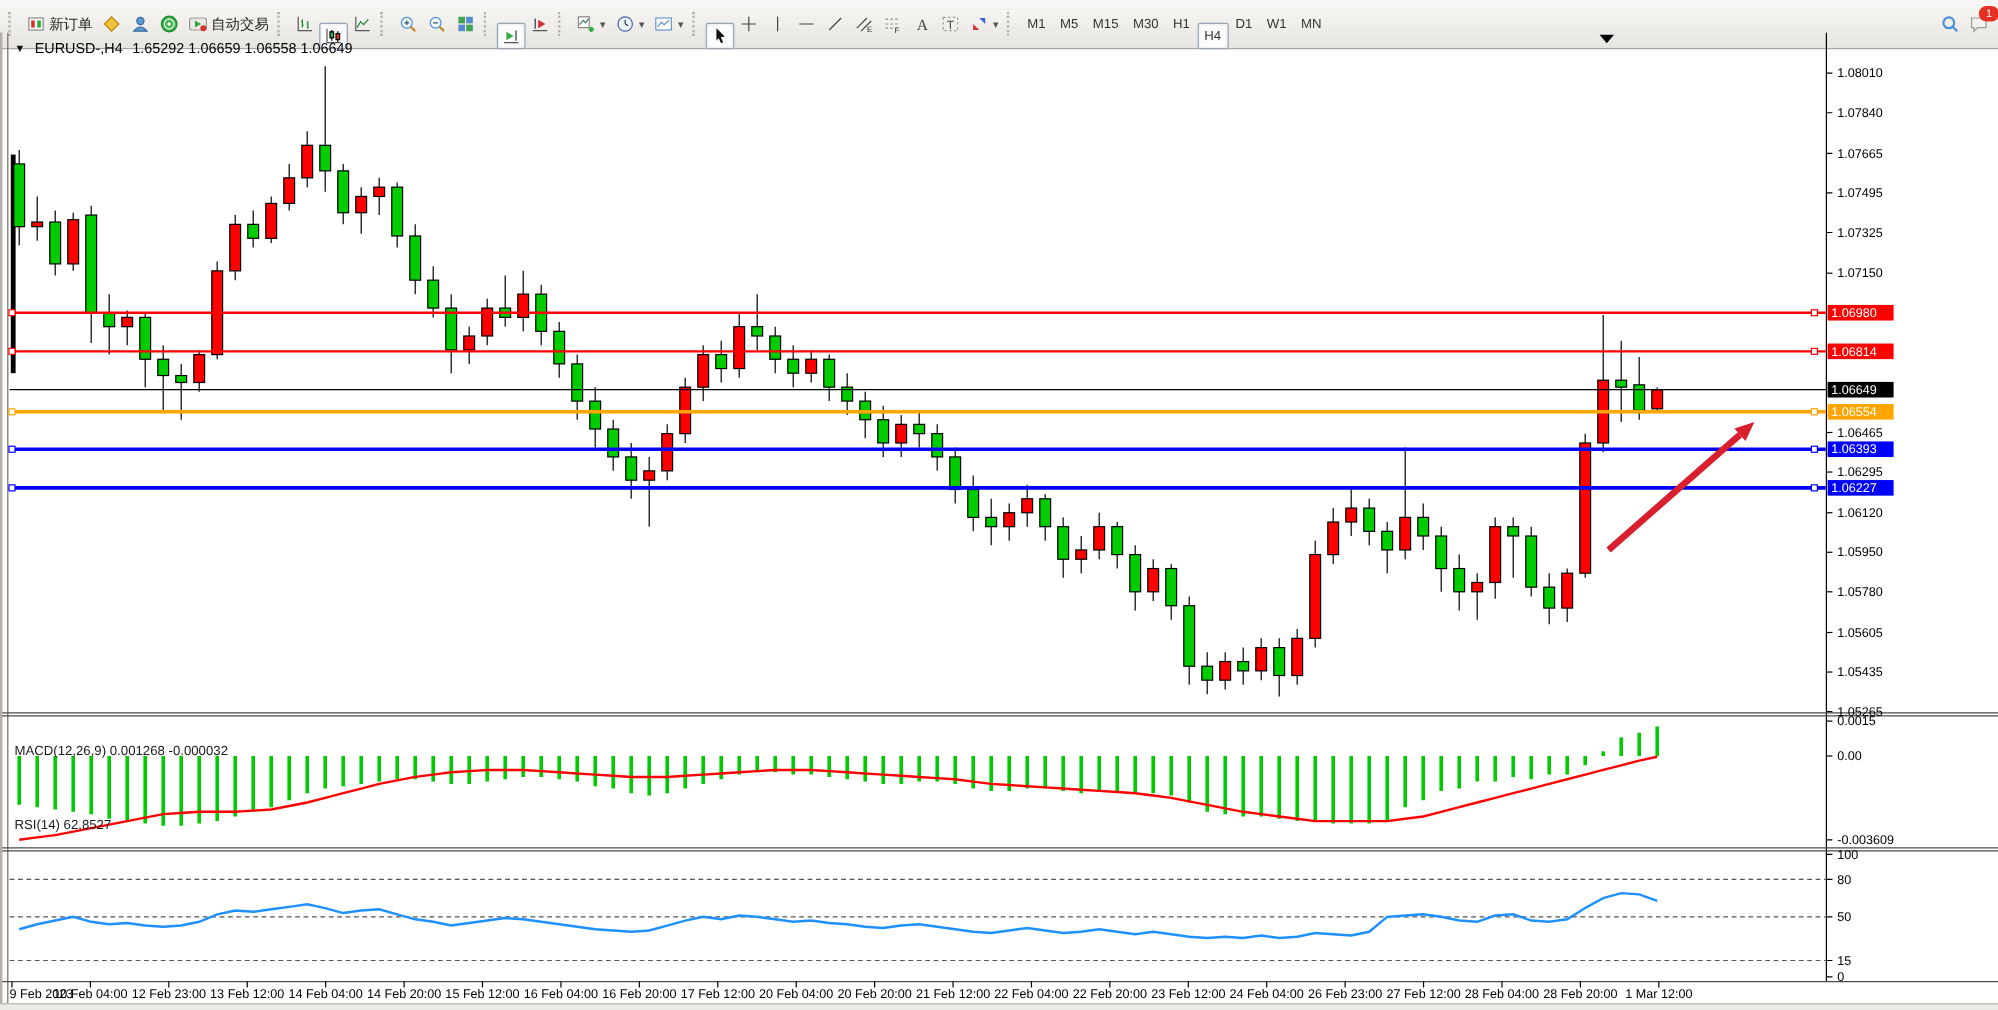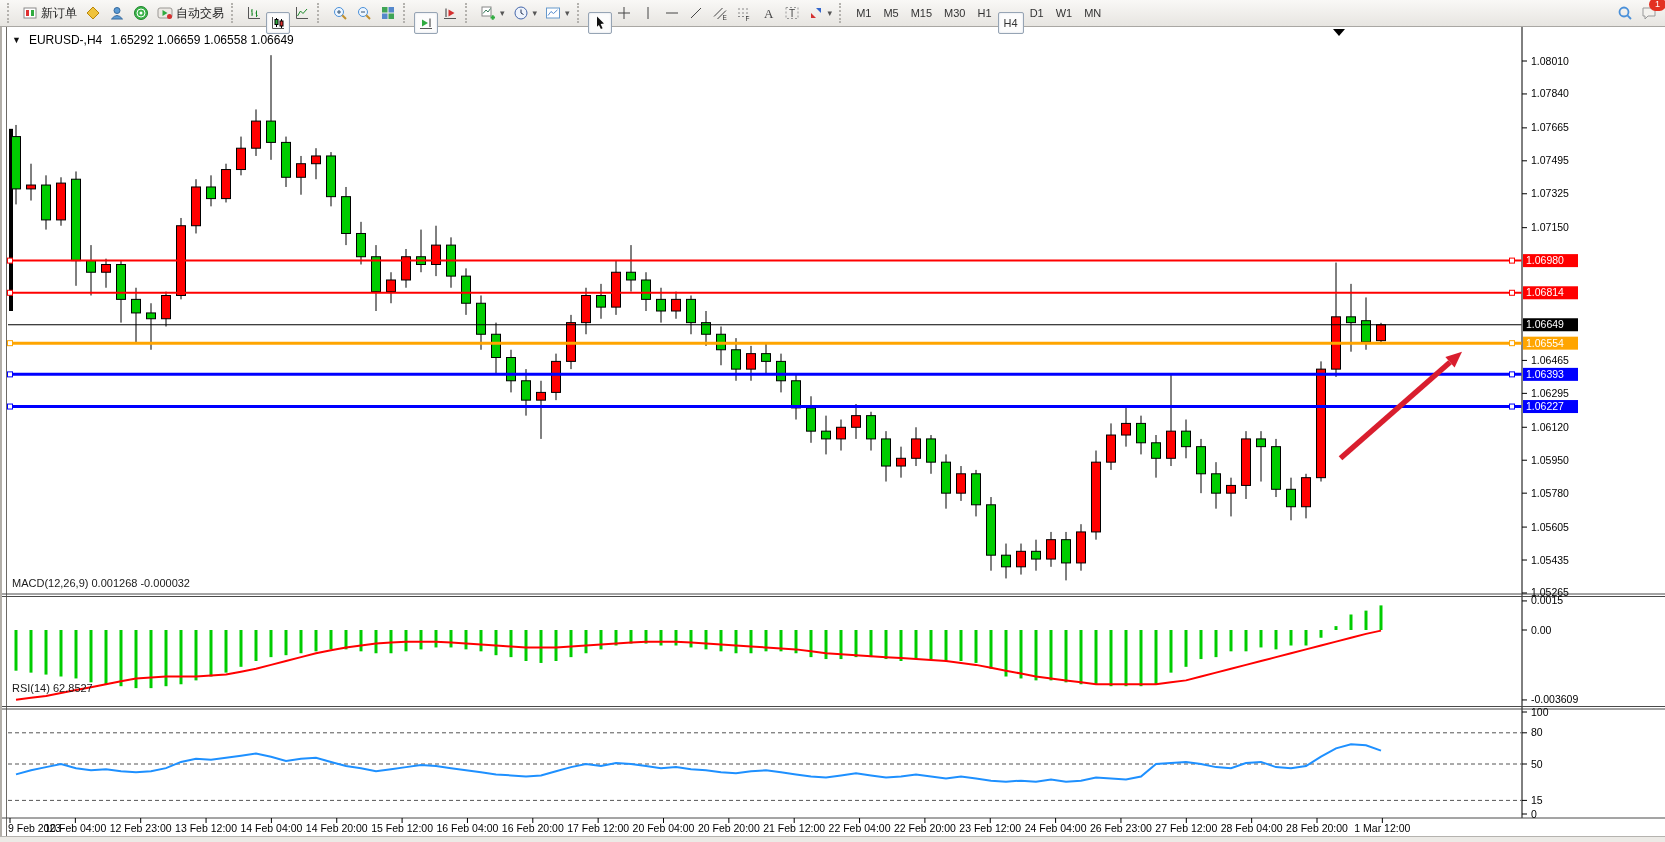--- a/index.html
+++ b/index.html
@@ -1,18 +1,18 @@
 <!DOCTYPE html>
 <html><head>
 <meta charset="utf-8">
 <style>
   html,body{margin:0;padding:0;background:#fff;font-family:"Liberation Sans",sans-serif;}
   body{width:1665px;height:842px;position:relative;overflow:hidden;}
   
-  .toolbar{position:absolute;left:0;top:0;width:1665px;height:27px;
+  .toolbar{position:absolute;left:0;top:0;width:1665px;height:41px;
     background:linear-gradient(#f9f8f6,#e7e5e1);border-bottom:1px solid #a9a7a3;
     display:flex;align-items:center;box-sizing:border-box;padding:0 4px;}
   .tb-btn{display:flex;align-items:center;gap:3px;height:22px;min-width:22px;padding:0 3px;
     border:1px solid transparent;border-radius:2px;background:transparent;cursor:default;
     font-family:"Liberation Sans",sans-serif;font-size:12px;color:#222;}
   .tb-btn.active{background:#fcfcfc;border-color:#96a4b4;box-shadow:inset 0 0 2px #cdd6e0;margin-top:20px;}
   .tb-btn svg{display:block;}
   .grip{width:4px;height:20px;border-left:2px dotted #b4b2ae;margin:0 5px 0 3px;}
   .caret{font-size:9px;color:#555;margin-left:1px;}
   .tb-label{white-space:nowrap;}
@@ -851,21 +851,21 @@
   </svg>
 
 <div class="left-edge"></div>
 
 <div class="chart-title">
   <span class="dd">▼</span>
   <span>EURUSD-,H4</span>
   <span>1.65292 1.06659 1.06558 1.06649</span>
 </div>
 
-<div class="panel-label" style="left:12px;top:577px;">
+<div class="panel-label" style="left:12px;top:620px;">
   <span>MACD(12,26,9)</span>
   <span>0.001268</span>
   <span>-0.000032</span>
 </div>
 <div class="panel-label" style="left:12px;top:682px;">
   <span>RSI(14)</span>
   <span>62.8527</span>
 </div>
 
 <div class="bottom-strip"></div>

